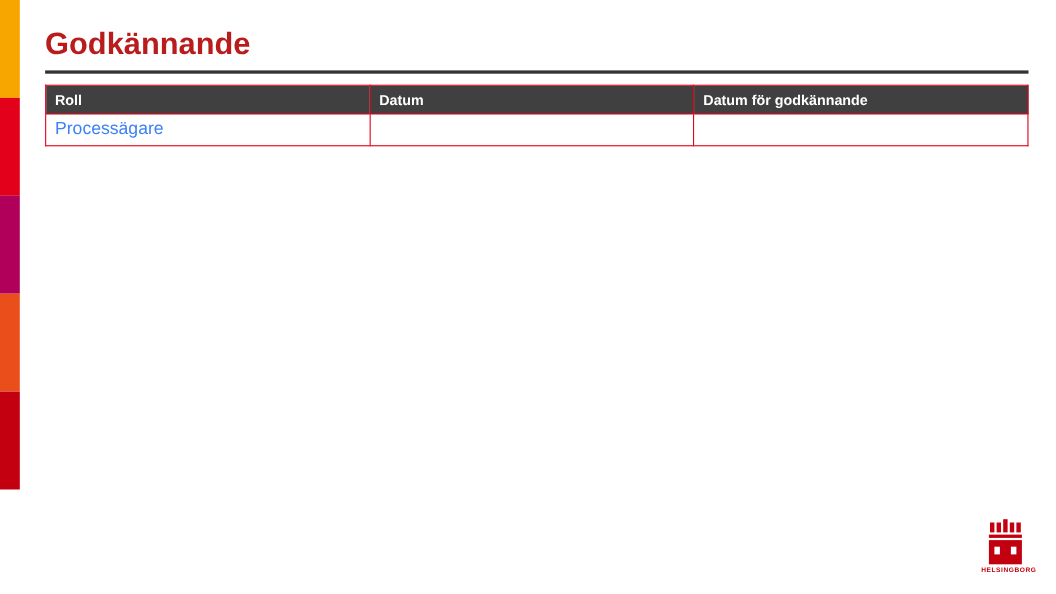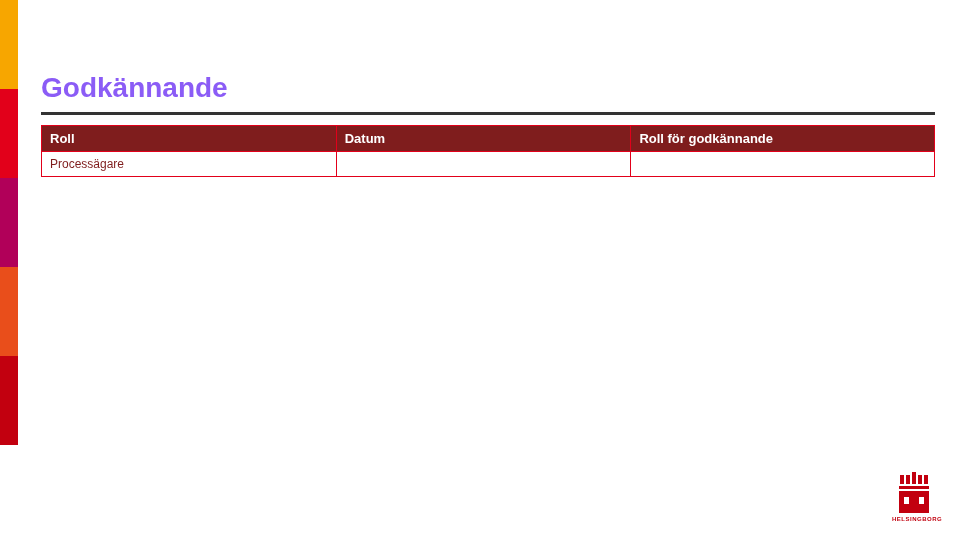--- a/index.html
+++ b/index.html
@@ -15,51 +15,50 @@
 
   .content {
     position: absolute;
     left: 41px; top: 24px;
     right: 25px;
   }
 
   .title {
     font-size: 28px;
     font-weight: 700;
-    color: #8b5cf6;
+    color: #b91c1c;
     padding-bottom: 6px;
-    margin-top: 48px;
   }
   .title-rule {
     height: 3px;
     background: #333;
     margin-top: 2px;
     margin-bottom: 10px;
   }
 
   table.approval {
     width: 100%;
     border-collapse: collapse;
     table-layout: fixed;
   }
   table.approval th {
-    background: #7f1d1d;
+    background: #404040;
     color: #fff;
     font-weight: 700;
     font-size: 13px;
     text-align: left;
     padding: 5px 8px;
     border: 1px solid #e2001a;
   }
   table.approval td {
     border: 1px solid #e2001a;
-    font-size: 12px;
+    font-size: 16px;
     padding: 5px 8px;
     background: #fff;
-    color: #7f1d1d;
+    color: #3b82f6;
   }
   col.col-roll  { width: 33%; }
   col.col-namn  { width: 33%; }
   col.col-datum { width: 34%; }
 
   .logo {
     position: absolute;
     right: 24px;
     bottom: 18px;
     width: 44px;
@@ -108,21 +107,21 @@
   <table class="approval">
     <colgroup>
       <col class="col-roll">
         <col class="col-namn">
         <col class="col-datum">
     </colgroup>
     <thead>
       <tr>
         <th>Roll</th>
         <th>Datum</th>
-        <th>Roll för godkännande</th>
+        <th>Datum för godkännande</th>
       </tr>
     </thead>
     <tbody>
       <tr>
         <td>Processägare</td>
         <td></td>
         <td></td>
       </tr>
     </tbody>
   </table>

